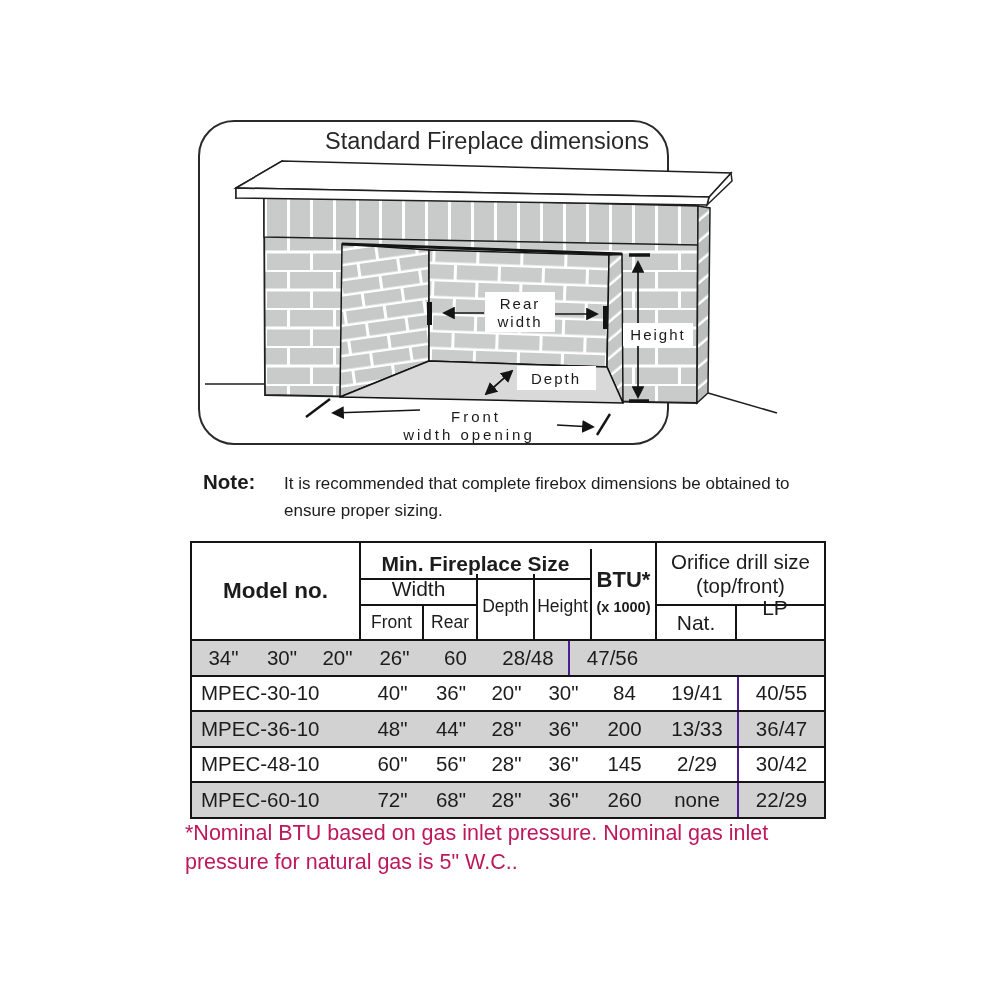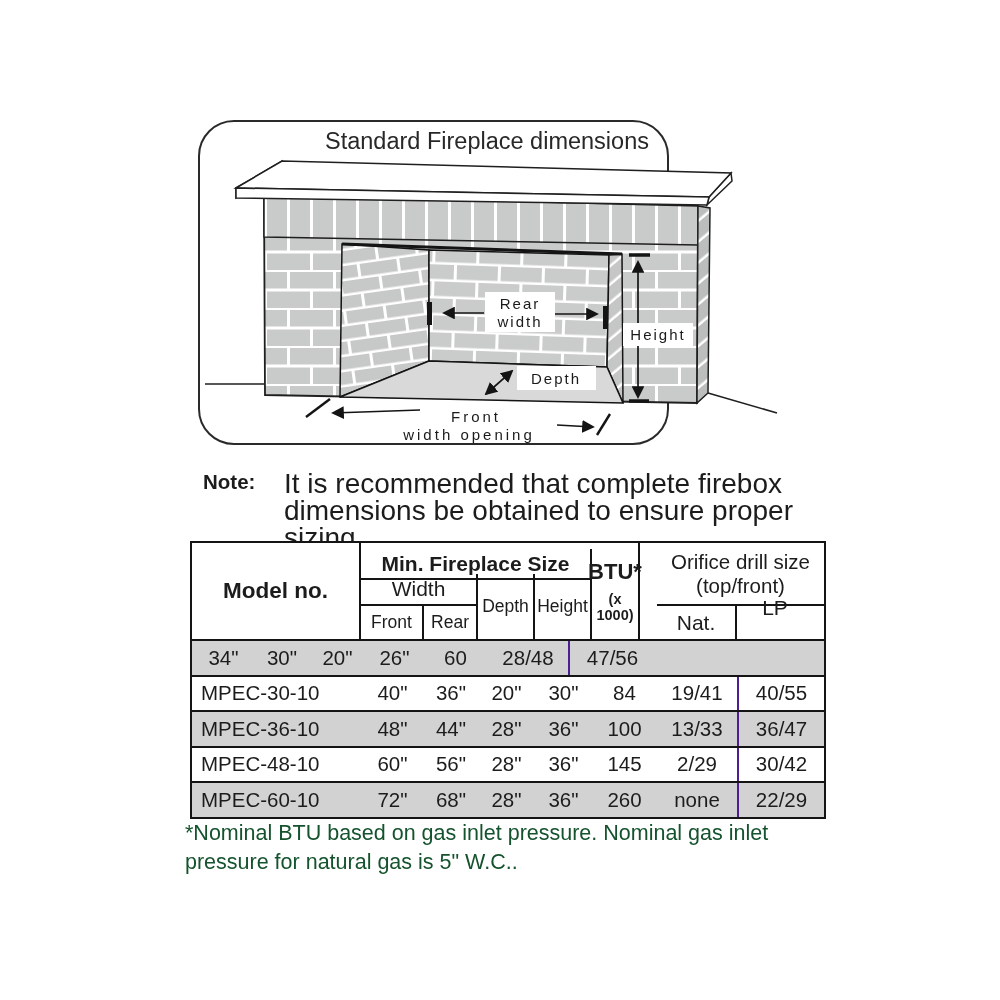--- a/index.html
+++ b/index.html
@@ -10,56 +10,56 @@
   .diagram-box{position:absolute;left:198px;top:120px;width:471px;height:325px;
                border:2px solid #2a2a2a;border-radius:36px;box-sizing:border-box;background:#fff;}
   .diagram-box svg{position:absolute;left:-2px;top:-2px;}
   svg text{font-family:"Liberation Sans", sans-serif;fill:#1b1b1b;}
   .dia-title{font-size:23.5px;fill:#282828;}
   .dim-label{font-size:15px;letter-spacing:2px;}
   .dim-label-sp{font-size:15px;letter-spacing:3px;}
 
   
   .note-label{position:absolute;left:203px;top:470px;font-size:20.5px;font-weight:bold;}
-  .note-text{position:absolute;left:284px;top:470px;width:528px;font-size:28px;line-height:27px;}
+  .note-text{position:absolute;left:284px;top:470px;width:528px;font-size:17px;line-height:27px;}
 
   
   .spec-table{position:absolute;left:190px;top:541px;width:632px;
               border:2px solid #141414;box-sizing:content-box;background:#fff;}
   .thead{position:relative;height:96px;}
   .hc{position:absolute;display:flex;align-items:center;justify-content:center;
       box-sizing:border-box;border:0 solid #141414;text-align:center;}
   #h-model  {left:0;   top:0;   width:169px;height:96px;border-right-width:2px;font-weight:bold;font-size:22.5px;}
   #h-minfs  {left:169px;top:0;  width:231px;height:31px;border-right-width:2px;border-bottom-width:2px;font-weight:bold;font-size:21px;margin-top:6px;}
   #h-width  {left:169px;top:31px;width:117px;height:32px;border-right-width:2px;border-bottom-width:2px;font-size:21px;}
   #h-front  {left:169px;top:63px;width:63px;height:33px;border-right-width:2px;font-size:17.5px;}
   #h-rear   {left:232px;top:63px;width:54px;height:33px;border-right-width:2px;font-size:17.5px;}
   #h-depth  {left:286px;top:31px;width:57px;height:65px;border-right-width:2px;font-size:17.5px;}
   #h-height {left:343px;top:31px;width:57px;height:65px;border-right-width:2px;font-size:17.5px;}
-  #h-btu    {left:400px;top:0;  width:48px;height:96px;border-right-width:2px;flex-direction:column;font-weight:bold;}
+  #h-btu    {left:400px;top:0;  width:65px;height:96px;border-right-width:2px;flex-direction:column;font-weight:bold;}
   #h-btu .btu-main{font-size:22px;}
   #h-btu .btu-sub{font-size:14.5px;margin-top:6px;}
   #h-orifice{left:465px;top:0;  width:167px;height:63px;border-bottom-width:2px;flex-direction:column;font-size:20.5px;line-height:24px;}
   #h-nat    {left:465px;top:63px;width:80px;height:33px;border-right-width:2px;font-size:21px;}
   #h-lp     {left:545px;top:48px;width:76px;height:33px;font-size:21px;border-radius:9px;}
 
   .br{display:flex;height:35.5px;border-top:2px solid #141414;box-sizing:border-box;background:#fff;}
   .br.shaded{background:#d2d2d2;}
   .bc{display:flex;align-items:center;justify-content:center;font-size:20.5px;box-sizing:border-box;}
   .bc.c-model {width:169px;justify-content:flex-start;padding-left:9px;}
   .bc.c-front {width:63px;}
   .bc.c-rear  {width:54px;}
   .bc.c-depth {width:57px;}
   .bc.c-height{width:57px;}
   .bc.c-btu   {width:65px;}
   .bc.c-nat   {width:80px;}
   .bc.c-lp    {width:87px;border-left:2px solid #4c1d95;}
 
   
-  .footnote{position:absolute;left:185px;top:819px;width:606px;font-size:21.5px;line-height:28.5px;color:#14532d;}
+  .footnote{position:absolute;left:185px;top:819px;width:606px;font-size:21.5px;line-height:28.5px;color:#be185d;}
 </style>
 </head>
 <body>
 
 <div class="page">
 
   <div class="diagram-box">
     <svg width="583" height="325" viewBox="0 0 583 325">
       <defs>
         <marker id="ah" viewBox="0 0 10 10" refX="8.5" refY="5" markerWidth="7.5" markerHeight="7.5" orient="auto-start-reverse">
@@ -201,21 +201,21 @@
       <div class="bc c-btu">84</div>
       <div class="bc c-nat">19/41</div>
       <div class="bc c-lp">40/55</div>
     </div>
     <div class="br shaded">
       <div class="bc c-model">MPEC-36-10</div>
       <div class="bc c-front">48"</div>
       <div class="bc c-rear">44"</div>
       <div class="bc c-depth">28"</div>
       <div class="bc c-height">36"</div>
-      <div class="bc c-btu">100</div>
+      <div class="bc c-btu">200</div>
       <div class="bc c-nat">13/33</div>
       <div class="bc c-lp">36/47</div>
     </div>
     <div class="br">
       <div class="bc c-model">MPEC-48-10</div>
       <div class="bc c-front">60"</div>
       <div class="bc c-rear">56"</div>
       <div class="bc c-depth">28"</div>
       <div class="bc c-height">36"</div>
       <div class="bc c-btu">145</div>

